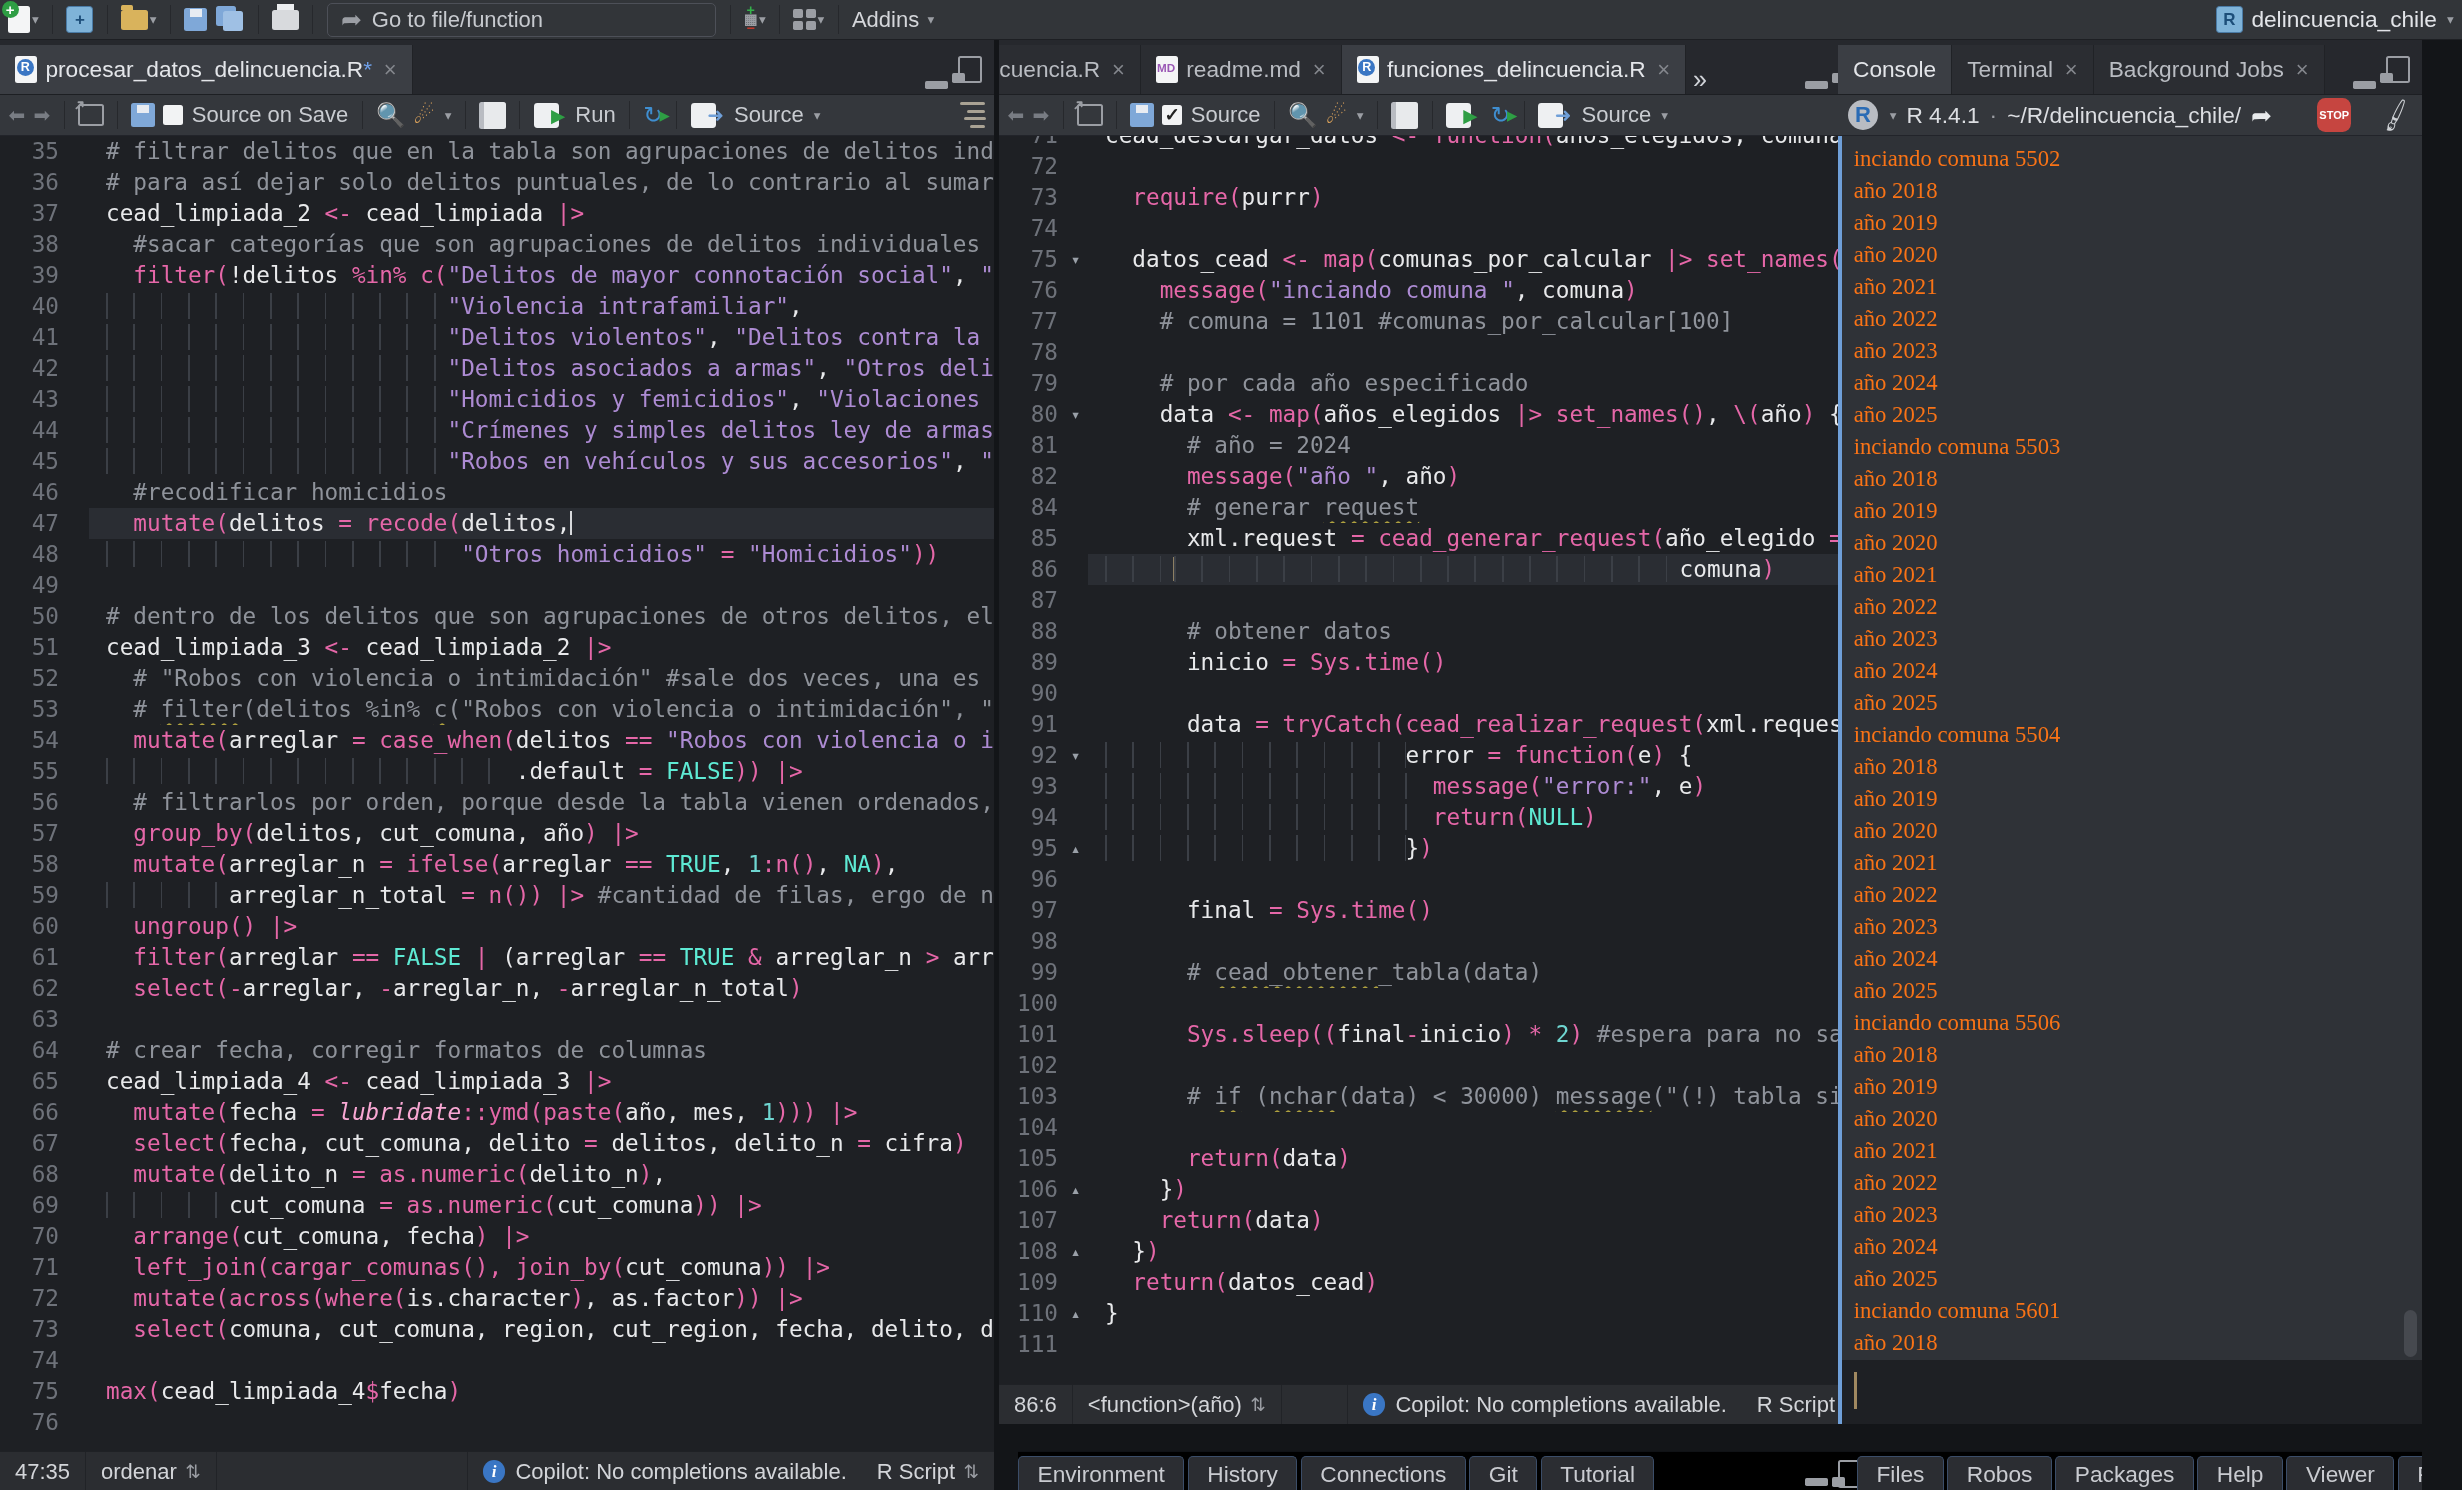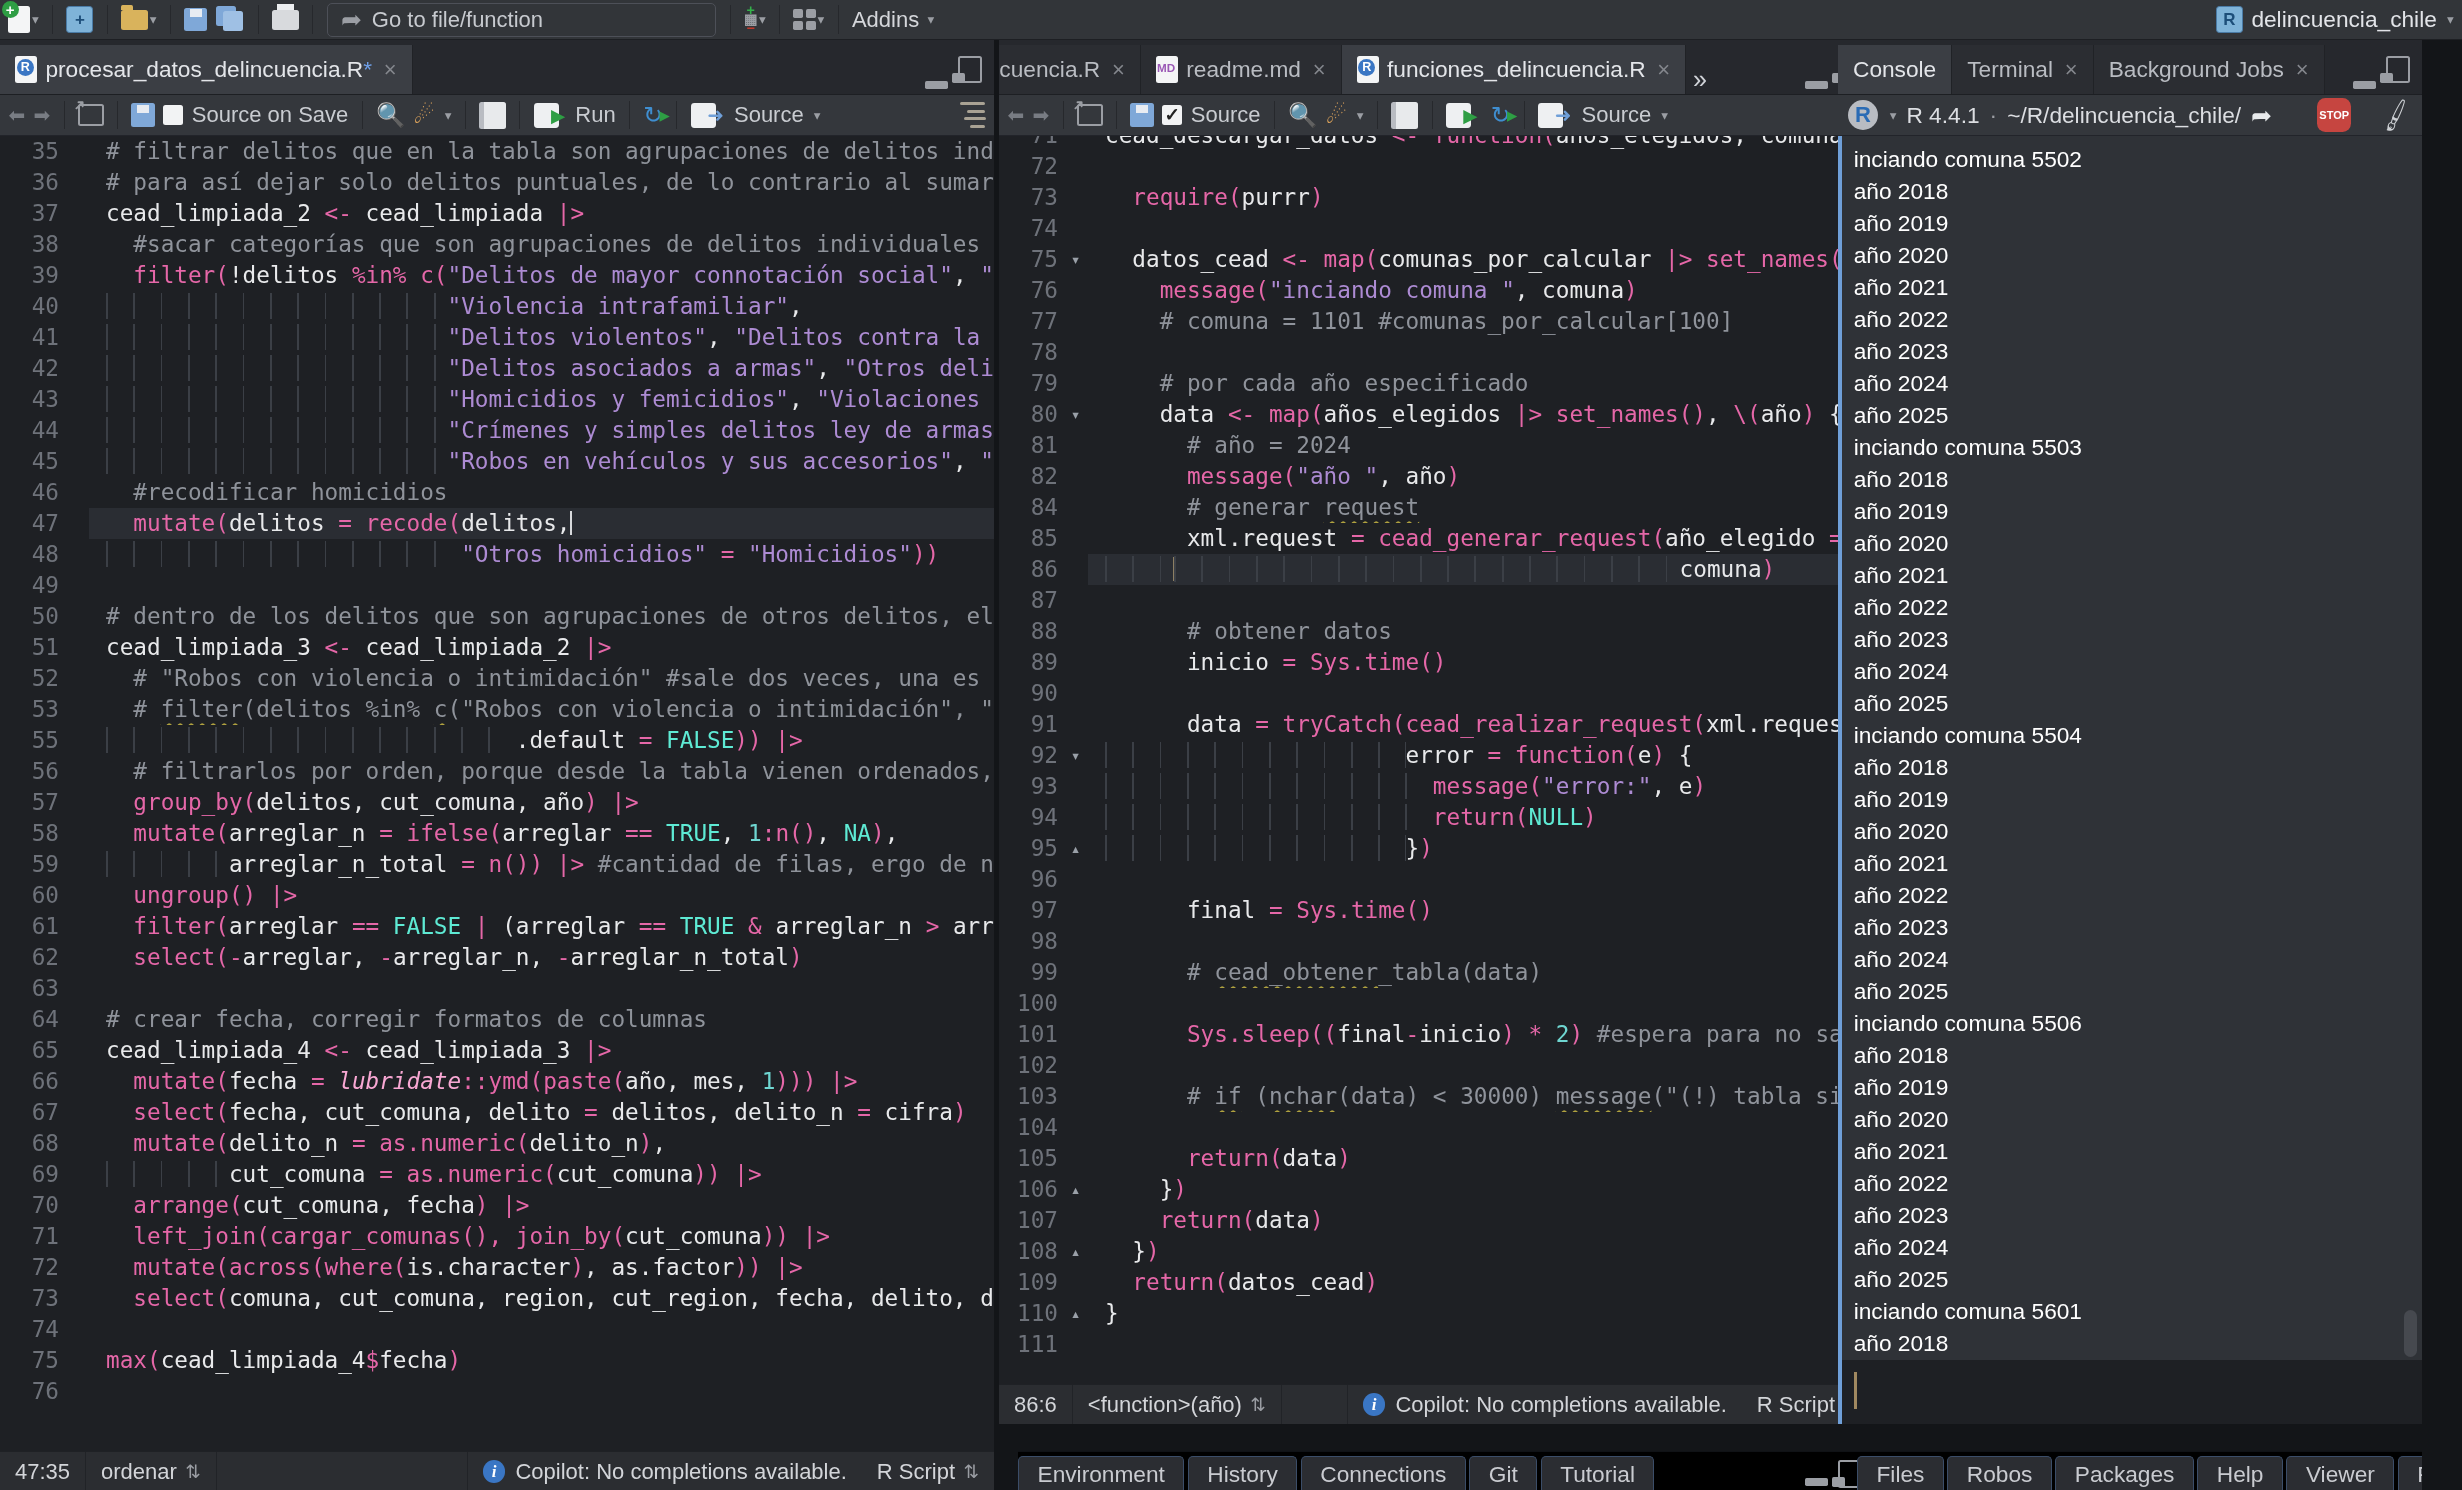--- a/index.html
+++ b/index.html
@@ -56,22 +56,22 @@
   .sb-cell{padding:0 15px;height:100%;display:flex;align-items:center;gap:8.4px;border-right:0.8px solid #212327;}
   .sb-right{margin-left:auto;border-right:none;border-left:0.8px solid #212327;}
   .updn{color:#9a9da3;font-size:18.5px;}
   .info-dot{width:22.7px;height:22.7px;border-radius:50%;background:#3a76c4;color:#fff;font-size:17px;font-weight:bold;
     display:inline-flex;align-items:center;justify-content:center;font-family:"Liberation Serif",serif;font-style:italic;}
   
   #console-toolbar{height:40px;background:#34373c;border-bottom:1.7px solid #22242a;display:flex;align-items:center;
     gap:10px;padding:0 10px;font-size:22.7px;color:#dcdee2;flex:none;}
   #console-out{flex:1;background:#2f3237;border-left:4.2px solid #6f9fd8;overflow:hidden;position:relative;
     padding:6.7px 0 0 11.7px;}
-  .cline{height:32px;line-height:32px;font-family:Liberation Sans, sans-serif;font-size:22.7px;
-    color:#ffffff;white-space:pre;}
+  .cline{height:32px;line-height:32px;font-family:Liberation Serif, serif;font-size:22.7px;
+    color:#f97316;white-space:pre;}
   #console-in{height:64px;background:#1e2024;border-left:4.2px solid #6f9fd8;flex:none;position:relative;}
   #console-cursor{position:absolute;left:11.7px;top:11.7px;width:3.4px;height:37px;background:#a08860;}
   #console-scroll{position:absolute;right:5px;bottom:3.4px;width:13.4px;height:47px;border-radius:6.7px;background:#46494f;}
   
   .gapstrip{height:27px;flex:none;background:#131518;}
   .btabs{height:39px;flex:none;background:#000000;display:flex;align-items:flex-end;gap:3.4px;overflow:hidden;
     border-top:0.8px solid #101216;margin-left:19px;}
   .btab{height:34px;display:flex;align-items:center;padding:0 18.5px;background:#2b2d32;border:1.7px solid #3b4d68;
     border-bottom:none;border-radius:5px 5px 0 0;font-size:22.7px;color:#c9cbd0;white-space:nowrap;flex:none;}
   
@@ -250,20 +250,21 @@
         <div class="crow"><span class="gut">44</span><span class="fold"></span><span class="codeln"><span class="tk-w">                         </span><span class="tk-s">"Crímenes y simples delitos ley de armas</span></span></div>
         <div class="crow"><span class="gut">45</span><span class="fold"></span><span class="codeln"><span class="tk-w">                         </span><span class="tk-s">"Robos en vehículos y sus accesorios"</span><span class="tk-t">, </span><span class="tk-s">"</span></span></div>
         <div class="crow"><span class="gut">46</span><span class="fold"></span><span class="codeln"><span class="tk-c">  #recodificar homicidios</span></span></div>
         <div class="crow active"><span class="gut">47</span><span class="fold"></span><span class="codeln"><span class="tk-f">  mutate(</span><span class="tk-t">delitos </span><span class="tk-o">= </span><span class="tk-f">recode(</span><span class="tk-t">delitos,</span><span class="cur lt"></span></span></div>
         <div class="crow"><span class="gut">48</span><span class="fold"></span><span class="codeln"><span class="tk-w">                          </span><span class="tk-s">"Otros homicidios"</span><span class="tk-o"> = </span><span class="tk-s">"Homicidios"</span><span class="tk-f">))</span></span></div>
         <div class="crow"><span class="gut">49</span><span class="fold"></span><span class="codeln"></span></div>
         <div class="crow"><span class="gut">50</span><span class="fold"></span><span class="codeln"><span class="tk-c"># dentro de los delitos que son agrupaciones de otros delitos, el</span></span></div>
         <div class="crow"><span class="gut">51</span><span class="fold"></span><span class="codeln"><span class="tk-t">cead_limpiada_3 </span><span class="tk-o">&lt;- </span><span class="tk-t">cead_limpiada_2 </span><span class="tk-o">|&gt;</span></span></div>
         <div class="crow"><span class="gut">52</span><span class="fold"></span><span class="codeln"><span class="tk-c">  # "Robos con violencia o intimidación" #sale dos veces, una es</span></span></div>
         <div class="crow"><span class="gut">53</span><span class="fold"></span><span class="codeln"><span class="tk-c">  # </span><span class="tk-cu">filter</span><span class="tk-c">(delitos %in% </span><span class="tk-cu">c</span><span class="tk-c">("Robos con violencia o intimidación", "</span></span></div>
+        <div class="crow"><span class="gut">54</span><span class="fold"></span><span class="codeln"><span class="tk-f">  mutate(</span><span class="tk-t">arreglar </span><span class="tk-o">= </span><span class="tk-f">case_when(</span><span class="tk-t">delitos </span><span class="tk-o">== </span><span class="tk-s">"Robos con violencia o i</span></span></div>
         <div class="crow"><span class="gut">55</span><span class="fold"></span><span class="codeln"><span class="tk-w">                              </span><span class="tk-t">.default </span><span class="tk-o">= </span><span class="tk-k">FALSE</span><span class="tk-f">))</span><span class="tk-t"> </span><span class="tk-o">|&gt;</span></span></div>
         <div class="crow"><span class="gut">56</span><span class="fold"></span><span class="codeln"><span class="tk-c">  # filtrarlos por orden, porque desde la tabla vienen ordenados,</span></span></div>
         <div class="crow"><span class="gut">57</span><span class="fold"></span><span class="codeln"><span class="tk-f">  group_by(</span><span class="tk-t">delitos, cut_comuna, año</span><span class="tk-f">)</span><span class="tk-t"> </span><span class="tk-o">|&gt;</span></span></div>
         <div class="crow"><span class="gut">58</span><span class="fold"></span><span class="codeln"><span class="tk-f">  mutate(</span><span class="tk-t">arreglar_n </span><span class="tk-o">= </span><span class="tk-f">ifelse(</span><span class="tk-t">arreglar </span><span class="tk-o">== </span><span class="tk-k">TRUE</span><span class="tk-t">, </span><span class="tk-n">1</span><span class="tk-o">:</span><span class="tk-f">n()</span><span class="tk-t">, </span><span class="tk-k">NA</span><span class="tk-f">)</span><span class="tk-t">,</span></span></div>
         <div class="crow"><span class="gut">59</span><span class="fold"></span><span class="codeln"><span class="tk-w">         </span><span class="tk-t">arreglar_n_total </span><span class="tk-o">= </span><span class="tk-f">n())</span><span class="tk-t"> </span><span class="tk-o">|&gt;</span><span class="tk-c"> #cantidad de filas, ergo de n</span></span></div>
         <div class="crow"><span class="gut">60</span><span class="fold"></span><span class="codeln"><span class="tk-f">  ungroup()</span><span class="tk-t"> </span><span class="tk-o">|&gt;</span></span></div>
         <div class="crow"><span class="gut">61</span><span class="fold"></span><span class="codeln"><span class="tk-f">  filter(</span><span class="tk-t">arreglar </span><span class="tk-o">== </span><span class="tk-k">FALSE</span><span class="tk-t"> </span><span class="tk-o">| </span><span class="tk-t">(arreglar </span><span class="tk-o">== </span><span class="tk-k">TRUE</span><span class="tk-t"> </span><span class="tk-o">&amp; </span><span class="tk-t">arreglar_n </span><span class="tk-o">&gt; </span><span class="tk-t">arr</span></span></div>
         <div class="crow"><span class="gut">62</span><span class="fold"></span><span class="codeln"><span class="tk-f">  select(</span><span class="tk-o">-</span><span class="tk-t">arreglar, </span><span class="tk-o">-</span><span class="tk-t">arreglar_n, </span><span class="tk-o">-</span><span class="tk-t">arreglar_n_total</span><span class="tk-f">)</span></span></div>
         <div class="crow"><span class="gut">63</span><span class="fold"></span><span class="codeln"></span></div>
         <div class="crow"><span class="gut">64</span><span class="fold"></span><span class="codeln"><span class="tk-c"># crear fecha, corregir formatos de columnas</span></span></div>

